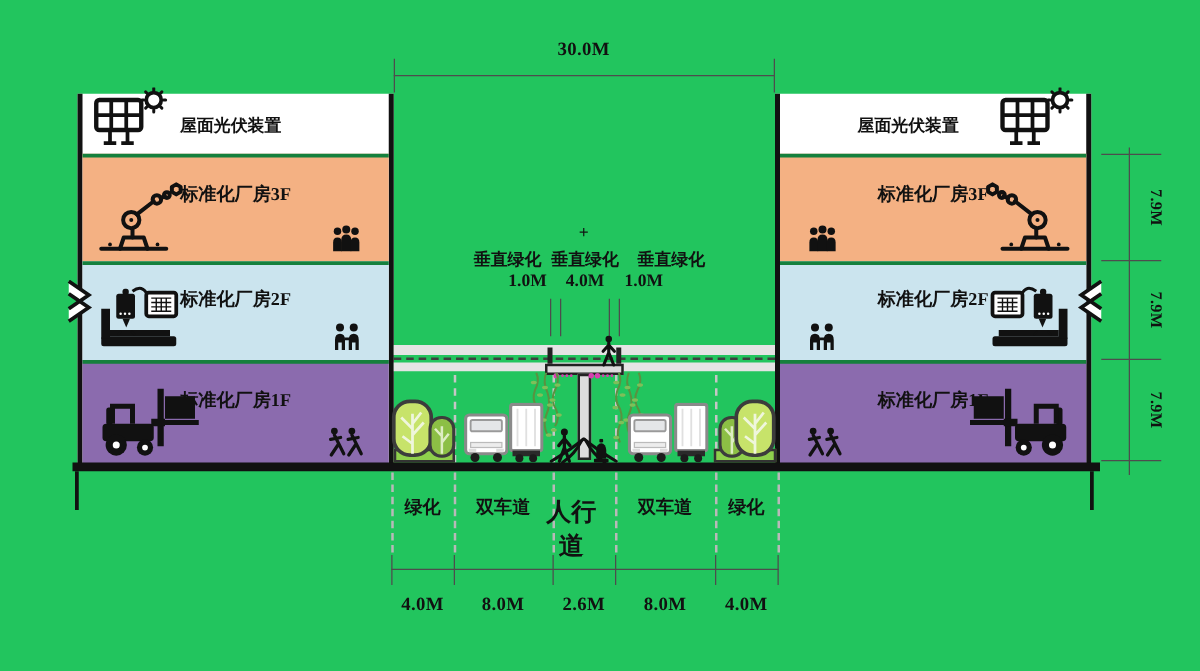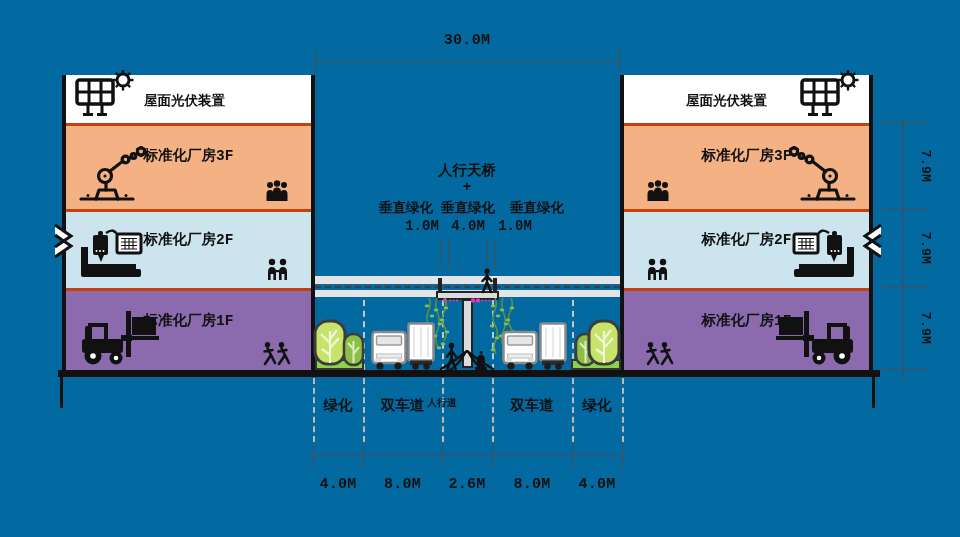--- a/index.html
+++ b/index.html
@@ -1,30 +1,30 @@
 <!DOCTYPE html>
 <html><head>
 <meta charset="utf-8">
 <style>
   html,body{margin:0;padding:0;background:#fff;}
-  .canvas{position:relative;width:960px;height:537px;background:#0369a1;overflow:hidden;
-          font-family:Liberation Mono, monospace;color:#111;}
+  .canvas{position:relative;width:960px;height:537px;background:#22c55e;overflow:hidden;
+          font-family:Liberation Serif, serif;color:#111;}
   .abs{position:absolute;}
   
   .hline{position:absolute;height:0;border-top:1.6px solid #4d4d4d;}
   .vline{position:absolute;width:0;border-left:1.6px solid #4d4d4d;}
   .dashv{position:absolute;width:0;border-left:2px dashed #c6c6c6;}
   .dashvb{position:absolute;width:0;border-left:2px dashed #b9b9b9;}
   .dim-label{position:absolute;font-weight:700;font-size:15px;text-align:center;letter-spacing:.3px;}
   .cn{position:absolute;font-weight:700;text-align:center;}
   
   .building{position:absolute;top:75px;height:298px;border-left:4px solid #111;border-right:4px solid #111;
             box-sizing:border-box;display:flex;flex-direction:column;background:#fff;}
   .roof{position:relative;height:48px;}
-  .floor{position:relative;border-top:3px solid #c2410c;box-sizing:border-box;}
+  .floor{position:relative;border-top:3px solid #15803d;box-sizing:border-box;}
   .f3{height:86px}.f2{height:79px}.f1{height:85px}
   .floor-label{position:absolute;left:0;width:100%;top:24%;text-align:center;font-weight:700;font-size:14.5px;}
   .roof-label{position:absolute;top:17px;font-weight:700;font-size:13.5px;white-space:nowrap;}
   .left-b .roof-label{left:78px;}
   .right-b .roof-label{left:62px;}
   .m-icon{position:absolute;bottom:2px;left:9px;}
   .p-icon{position:absolute;bottom:2px;right:20px;}
   .right-b .m-icon{left:auto;right:9px;transform:scaleX(-1);}
   .right-b .p-icon{right:auto;left:20px;}
   .roof .m-icon{bottom:0;left:8px;}
@@ -307,21 +307,20 @@
 
   <div class="vline" style="left:903px;top:118px;height:262px"></div>
   <div class="hline" style="left:881px;top:123px;width:48px"></div>
   <div class="hline" style="left:881px;top:208px;width:48px"></div>
   <div class="hline" style="left:881px;top:287px;width:48px"></div>
   <div class="hline" style="left:881px;top:368px;width:48px"></div>
   <div class="side-dim" style="left:898px;top:158px">7.9M</div>
   <div class="side-dim" style="left:898px;top:240px">7.9M</div>
   <div class="side-dim" style="left:898px;top:320px">7.9M</div>
 
-  <div class="cn" style="left:387px;top:161px;width:160px;font-size:14.5px">人行天桥</div>
   <div class="cn" style="left:387px;top:179px;width:160px;font-size:14px">+</div>
   <div class="cn" style="left:376px;top:199px;width:60px;font-size:13.5px">垂直绿化</div>
   <div class="cn" style="left:438px;top:199px;width:60px;font-size:13.5px">垂直绿化</div>
   <div class="cn" style="left:507px;top:199px;width:60px;font-size:13.5px">垂直绿化</div>
   <div class="cn" style="left:402px;top:218px;width:40px;font-size:14px">1.0M</div>
   <div class="cn" style="left:448px;top:218px;width:40px;font-size:14px">4.0M</div>
   <div class="cn" style="left:495px;top:218px;width:40px;font-size:14px">1.0M</div>
   <div class="vline" style="left:440px;top:239px;height:30px"></div>
   <div class="vline" style="left:448px;top:239px;height:30px"></div>
   <div class="vline" style="left:487px;top:239px;height:30px"></div>
@@ -505,21 +504,21 @@
 
   <div class="dashvb" style="left:313px;top:378px;height:64px"></div>
   <div class="dashvb" style="left:363px;top:378px;height:64px"></div>
   <div class="dashvb" style="left:442px;top:378px;height:64px"></div>
   <div class="dashvb" style="left:492px;top:378px;height:64px"></div>
   <div class="dashvb" style="left:572px;top:378px;height:64px"></div>
   <div class="dashvb" style="left:622px;top:378px;height:64px"></div>
 
   <div class="cn" style="left:313px;top:396px;width:50px;font-size:14.5px">绿化</div>
   <div class="cn" style="left:363px;top:396px;width:79px;font-size:14.5px">双车道</div>
-  <div class="cn" style="left:417px;top:396px;width:50px;font-size:10px">人行道</div>
+  <div class="cn" style="left:432px;top:396px;width:50px;font-size:20px">人行道</div>
   <div class="cn" style="left:492px;top:396px;width:80px;font-size:14.5px">双车道</div>
   <div class="cn" style="left:572px;top:396px;width:50px;font-size:14.5px">绿化</div>
 
   <div class="hline" style="left:313px;top:455px;width:310px"></div>
   <div class="vline" style="left:313px;top:444px;height:24px"></div>
   <div class="vline" style="left:363px;top:444px;height:24px"></div>
   <div class="vline" style="left:442px;top:444px;height:24px"></div>
   <div class="vline" style="left:492px;top:444px;height:24px"></div>
   <div class="vline" style="left:572px;top:444px;height:24px"></div>
   <div class="vline" style="left:622px;top:444px;height:24px"></div>

